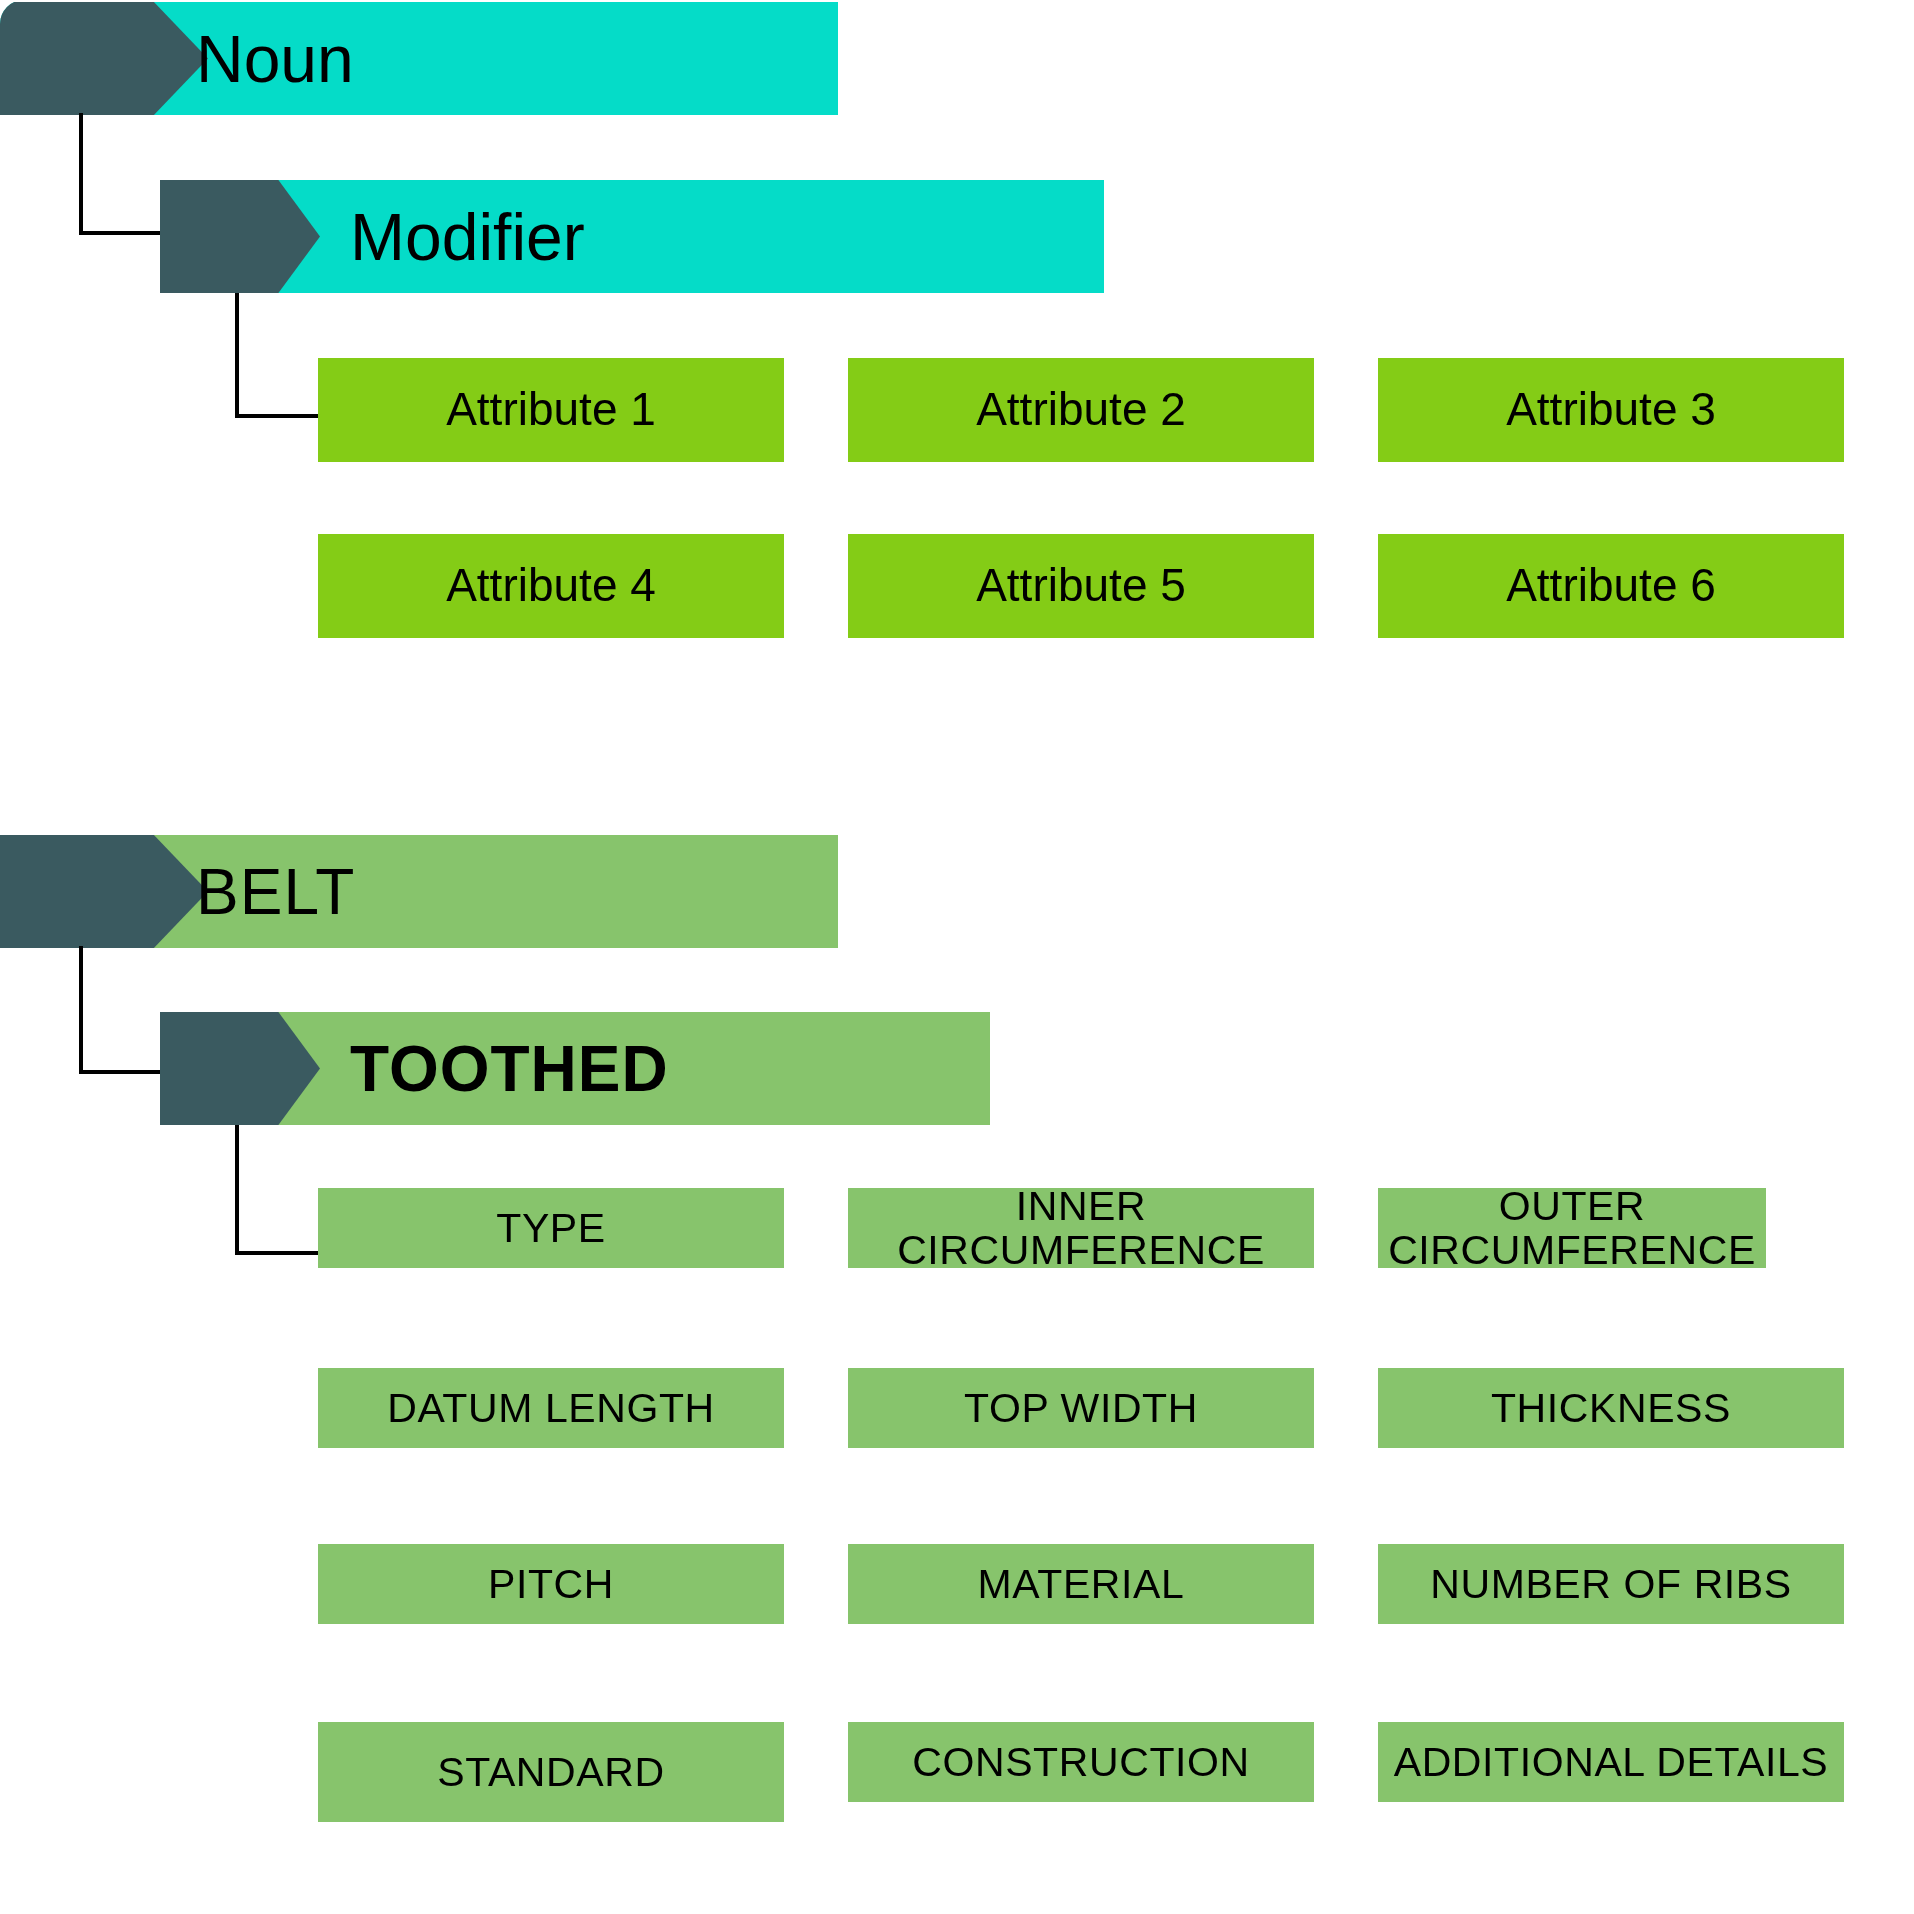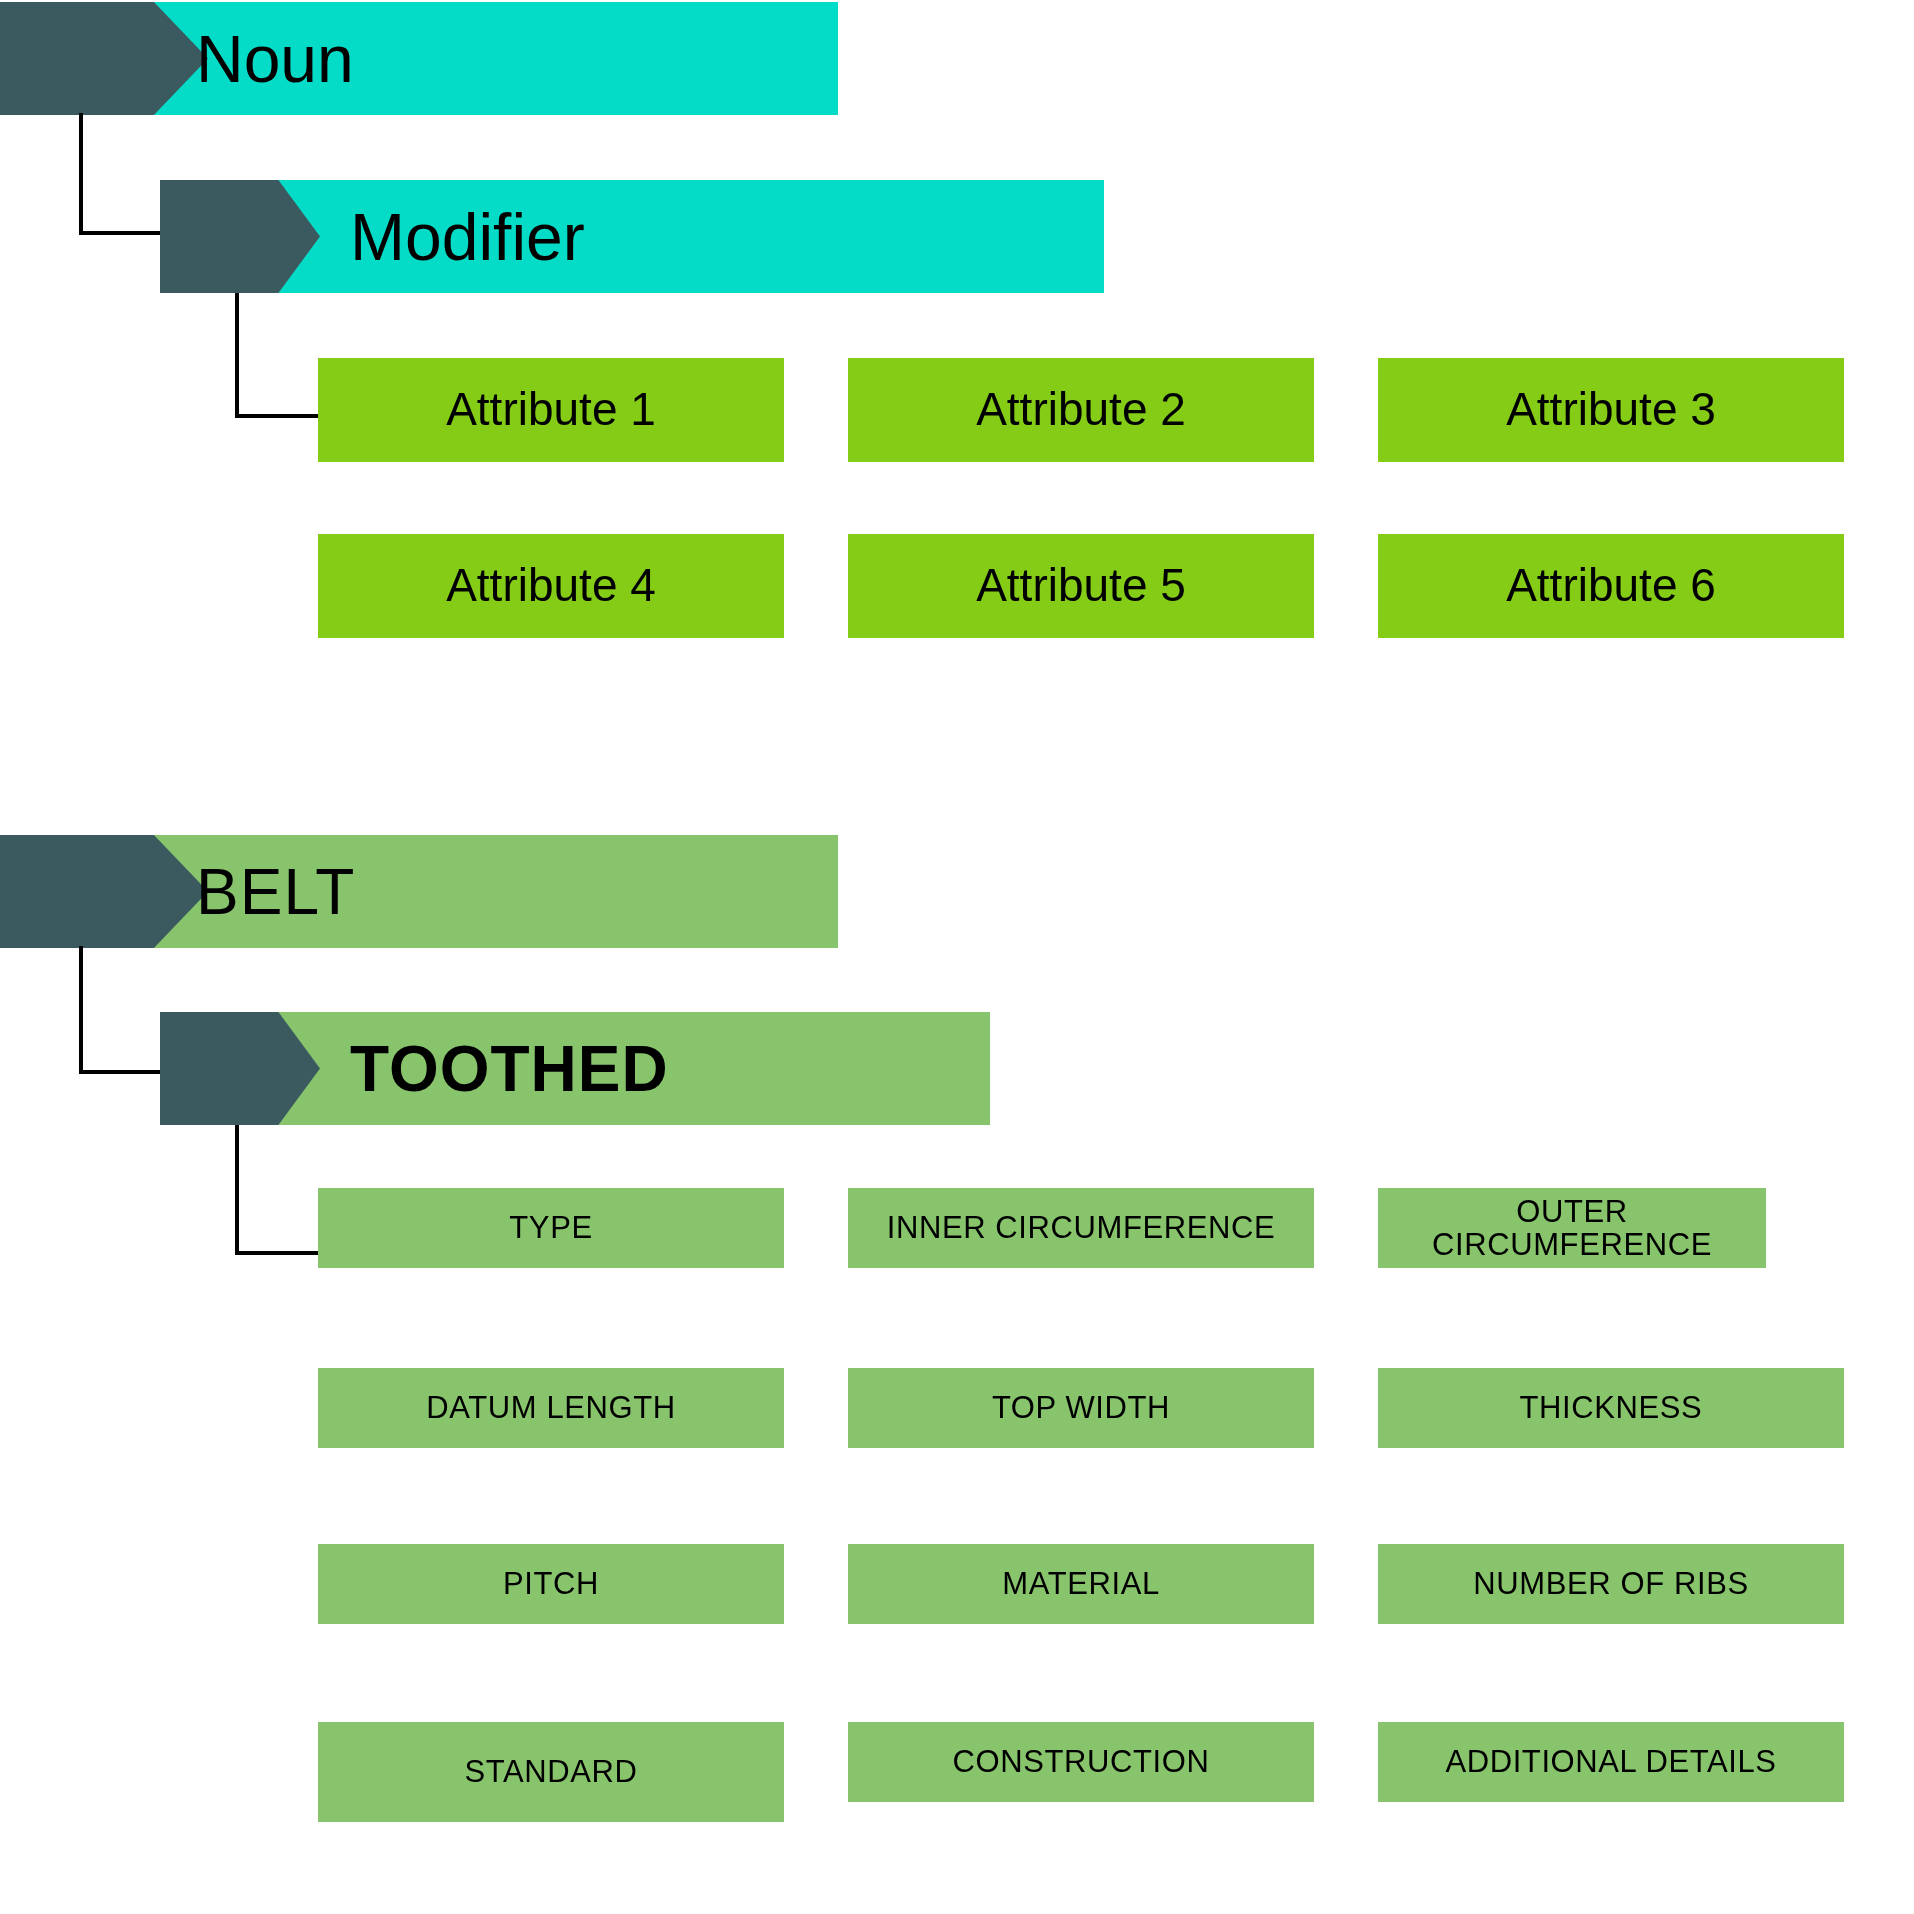--- a/index.html
+++ b/index.html
@@ -9,20 +9,21 @@
   }
   body {
     font-family: "Liberation Sans", sans-serif;
   }
   #canvas {
     position: relative;
     width: 1914px;
     height: 1914px;
     background: #ffffff;
     overflow: hidden;
+    border-radius: 24px;
   }
 
   
   .banner {
     position: absolute;
     display: block;
   }
   .banner .bar {
     position: absolute;
     left: 0;
@@ -59,21 +60,21 @@
     text-align: center;
     color: #000000;
     line-height: 1.08;
     padding: 0 8px;
     box-sizing: border-box;
   }
   .chip.teal  { background: #84cc16; }
   .chip.green { background: #87c46c; }
 
   .chip-teal-text  { font-size: 46px; font-weight: 400; }
-  .chip-green-text { font-size: 31px; font-weight: 400; letter-spacing: .6px; }
+  .chip-green-text { font-size: 41px; font-weight: 400; letter-spacing: .6px; }
 
   
   .connector {
     position: absolute;
     pointer-events: none;
   }
   .connector line {
     stroke: #000000;
     stroke-width: 4;
     fill: none;

